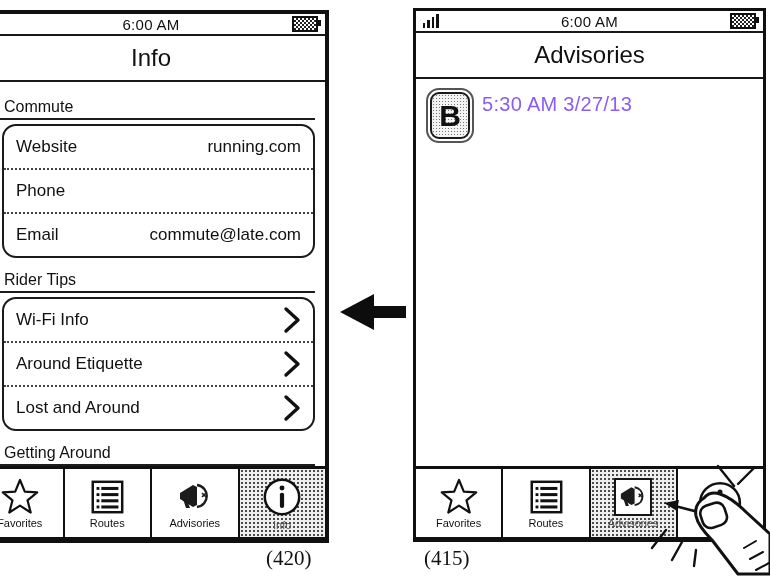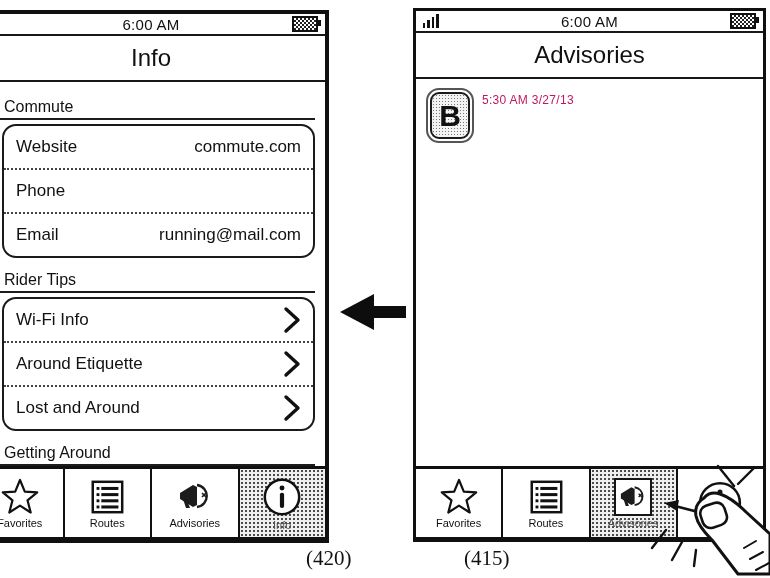--- a/index.html
+++ b/index.html
@@ -56,25 +56,25 @@
            align-items:center;justify-content:center;box-sizing:border-box;}
 
   
   .advisory{display:flex;gap:12px;padding:13px 12px 0 10px;}
   .badge{flex:0 0 36px;width:36px;height:43px;border:2px solid #1a1a1a;outline:2px solid #555;
          outline-offset:2px;border-radius:9px;margin-left:4px;
          background-image:radial-gradient(#777 .9px,transparent .9px);background-size:3px 3px;
          background-color:#f3f3f3;display:flex;align-items:center;justify-content:center;
          font-size:30px;font-weight:bold;color:#111;}
   .adv-text{padding-top:1px;}
-  .adv-time{font-size:12px;color:#be185d;letter-spacing:.3px;}
+  .adv-time{font-size:20px;color:#8b5cf6;letter-spacing:.3px;}
   .adv-msg{font-size:17px;color:#151515;width:252px;line-height:21px;margin-top:2px;}
 
   
-  .figref{position:absolute;font-family:"Liberation Serif",serif;font-size:21px;color:#111;margin-left:40px;}
+  .figref{position:absolute;font-family:"Liberation Serif",serif;font-size:21px;color:#111;}
   #ref-left{left:266px;top:546px;}
   #ref-right{left:424px;top:546px;}
   #flow-arrow{position:absolute;left:338px;top:292px;}
   #finger{position:absolute;left:638px;top:460px;z-index:6;pointer-events:none;}
   svg{display:block}
 </style>
 </head>
 <body>
 
 <div id="canvas">
@@ -85,28 +85,28 @@
       <div class="battery"></div>
     </div>
     <div class="titlebar">Info</div>
 
     <div class="content pad">
       <div class="section">
         <div class="sec-head">Commute</div>
         <div class="card">
           <div class="row">
             <span class="lbl">Website</span>
-            <span class="val">commute.com</span>
+            <span class="val">running.com</span>
           </div>
           <div class="row">
             <span class="lbl">Phone</span>
           </div>
           <div class="row">
             <span class="lbl">Email</span>
-            <span class="val">running@mail.com</span>
+            <span class="val">commute@late.com</span>
           </div>
         </div>
       </div>
 
       <div class="section">
         <div class="sec-head">Rider Tips</div>
         <div class="card">
           <div class="row">
             <span class="lbl">Wi-Fi Info</span>
             <span class="chev">

